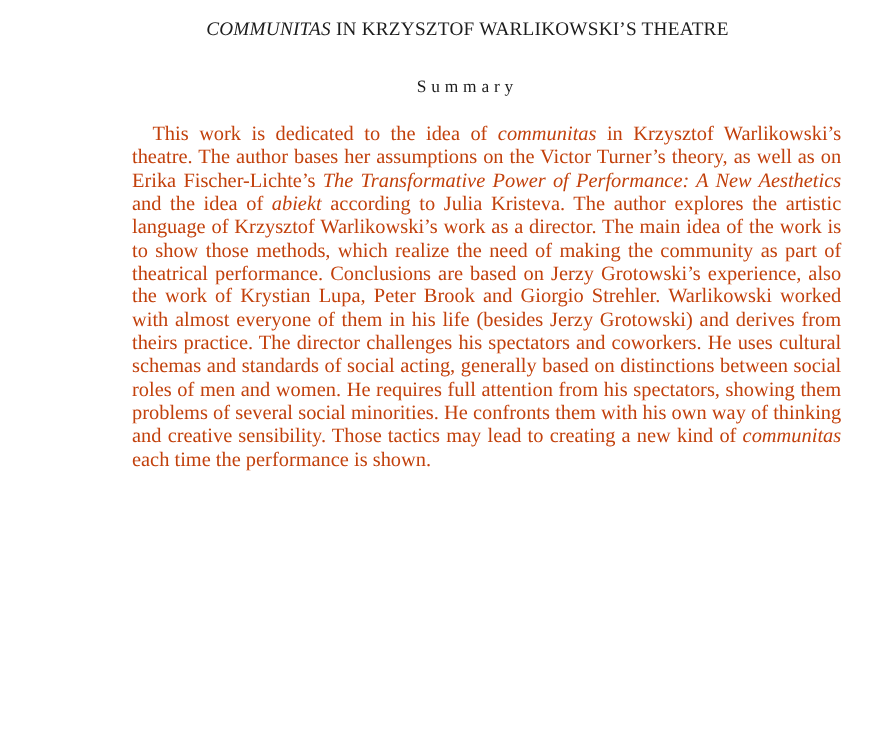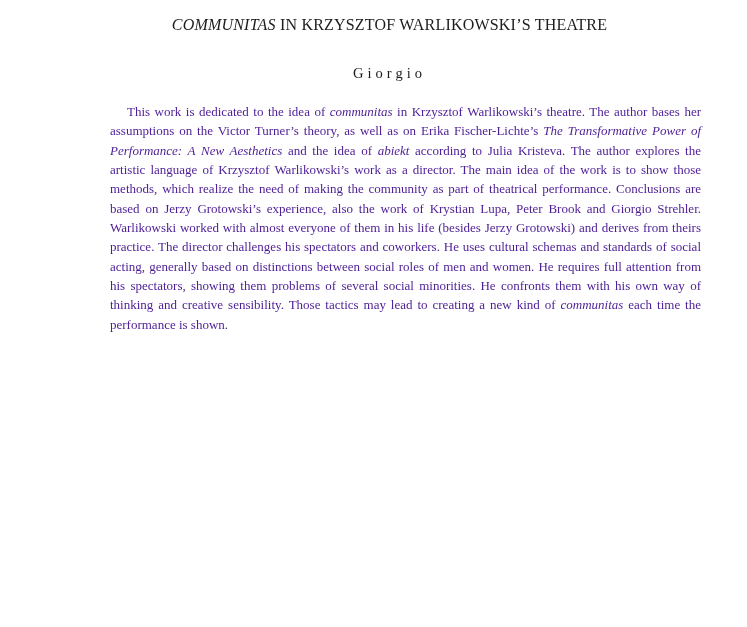--- a/index.html
+++ b/index.html
@@ -37,34 +37,34 @@
     text-align: center;
     font-size: 14.5px;
     letter-spacing: 4px;
     color: #1c1c1c;
   }
   .summary-paragraph {
     margin: 20px 78px 0 78px;
     width: 591px;
     text-align: justify;
     text-indent: 17px;
-    font-size: 13px;
+    font-size: 17px;
     line-height: 19.35px;
-    color: #4c1d95;
+    color: #c2410c;
   }
   .summary-paragraph em {
     font-style: italic;
   }
 </style>
 </head>
 <body>
 
 <div class="page">
 
   <div class="doc-title">
     <span class="title-italic">COMMUNITAS</span><span> IN KRZYSZTOF WARLIKOWSKI’S THEATRE</span>
   </div>
 
-  <div class="section-heading">Giorgio</div>
+  <div class="section-heading">Summary</div>
 
   <div class="summary-paragraph"><span>This work is dedicated to the idea of </span><em>communitas</em><span> in Krzysztof Warlikowski’s theatre. The author bases her assumptions on the Victor Turner’s theory, as well as on Erika Fischer-Lichte’s </span><em>The Transformative Power of Performance: A New Aesthetics</em><span> and the idea of </span><em>abiekt</em><span> according to Julia Kristeva. The author explores the artistic language of Krzysztof Warlikowski’s work as a director. The main idea of the work is to show those methods, which realize the need of making the community as part of theatrical performance. Conclusions are based on Jerzy Grotowski’s experience, also the work of Krystian Lupa, Peter Brook and Giorgio Strehler. Warlikowski worked with almost everyone of them in his life (besides Jerzy Grotowski) and derives from theirs practice. The director challenges his spectators and coworkers. He uses cultural schemas and standards of social acting, generally based on distinctions between social roles of men and women. He requires full attention from his spectators, showing them problems of several social minorities. He confronts them with his own way of thinking and creative sensibility. Those tactics may lead to creating a new kind of </span><em>communitas</em><span> each time the performance is shown.</span></div>
 
 </div>
 
 </body></html>

